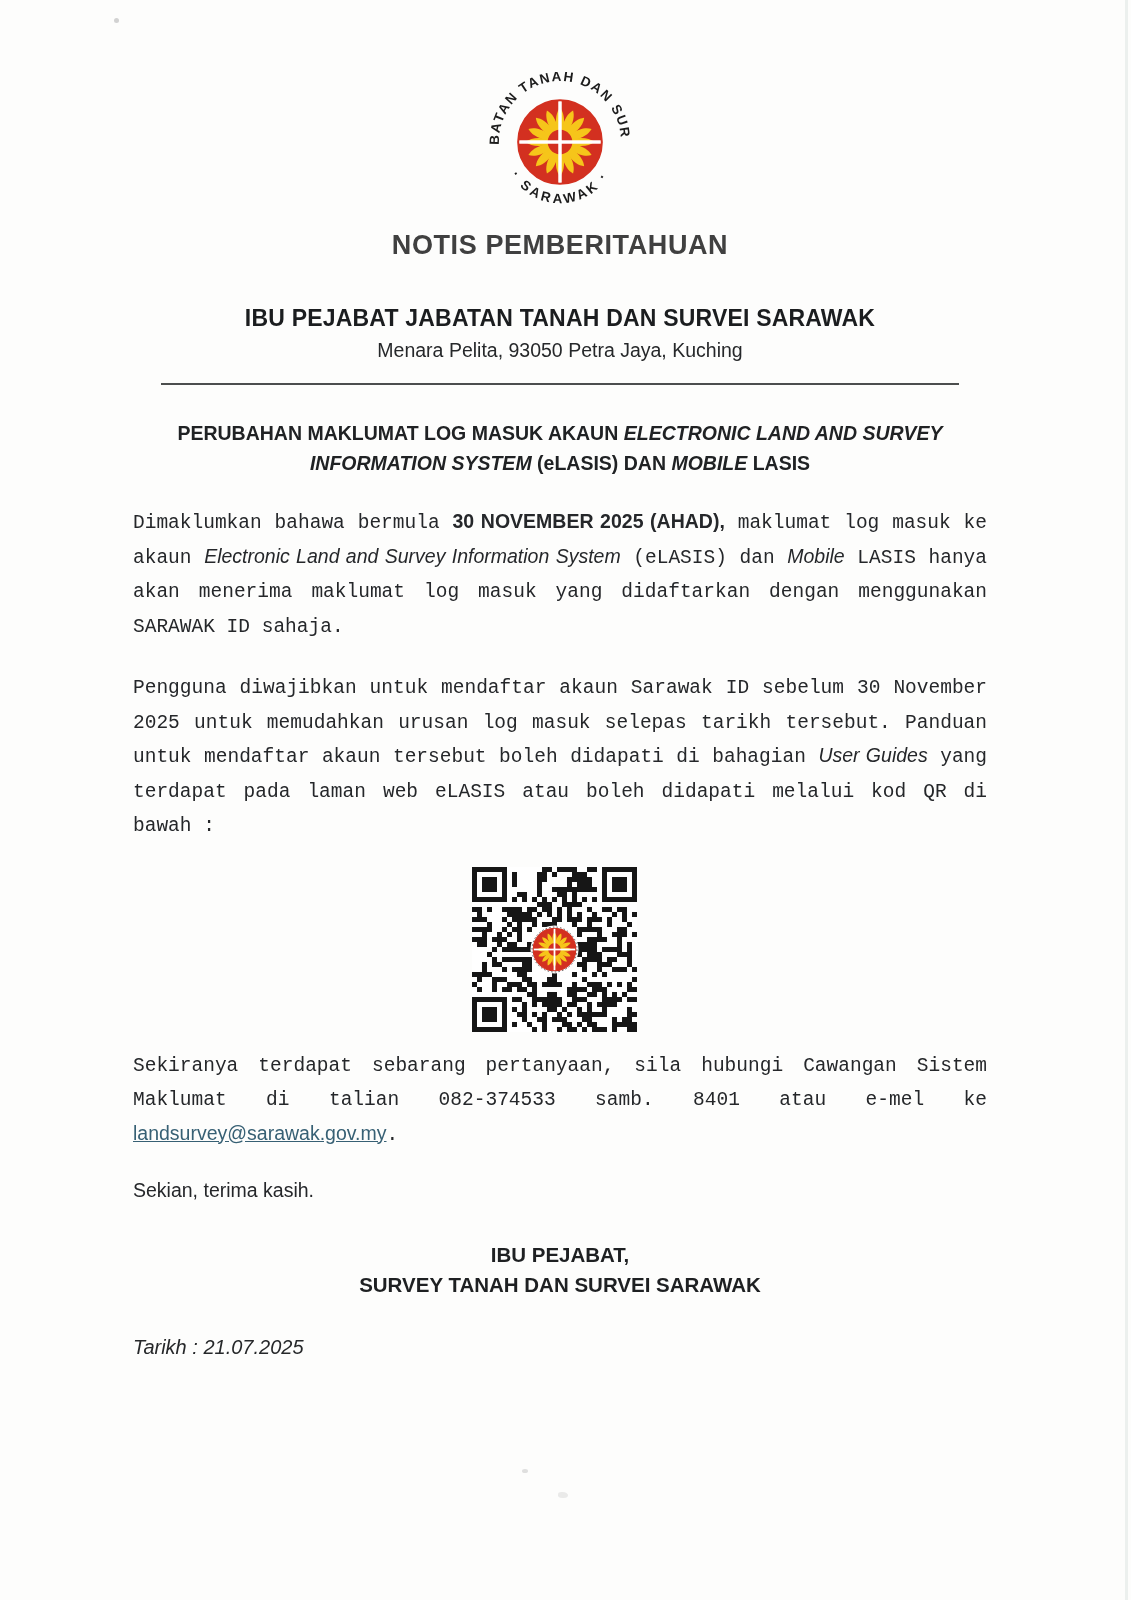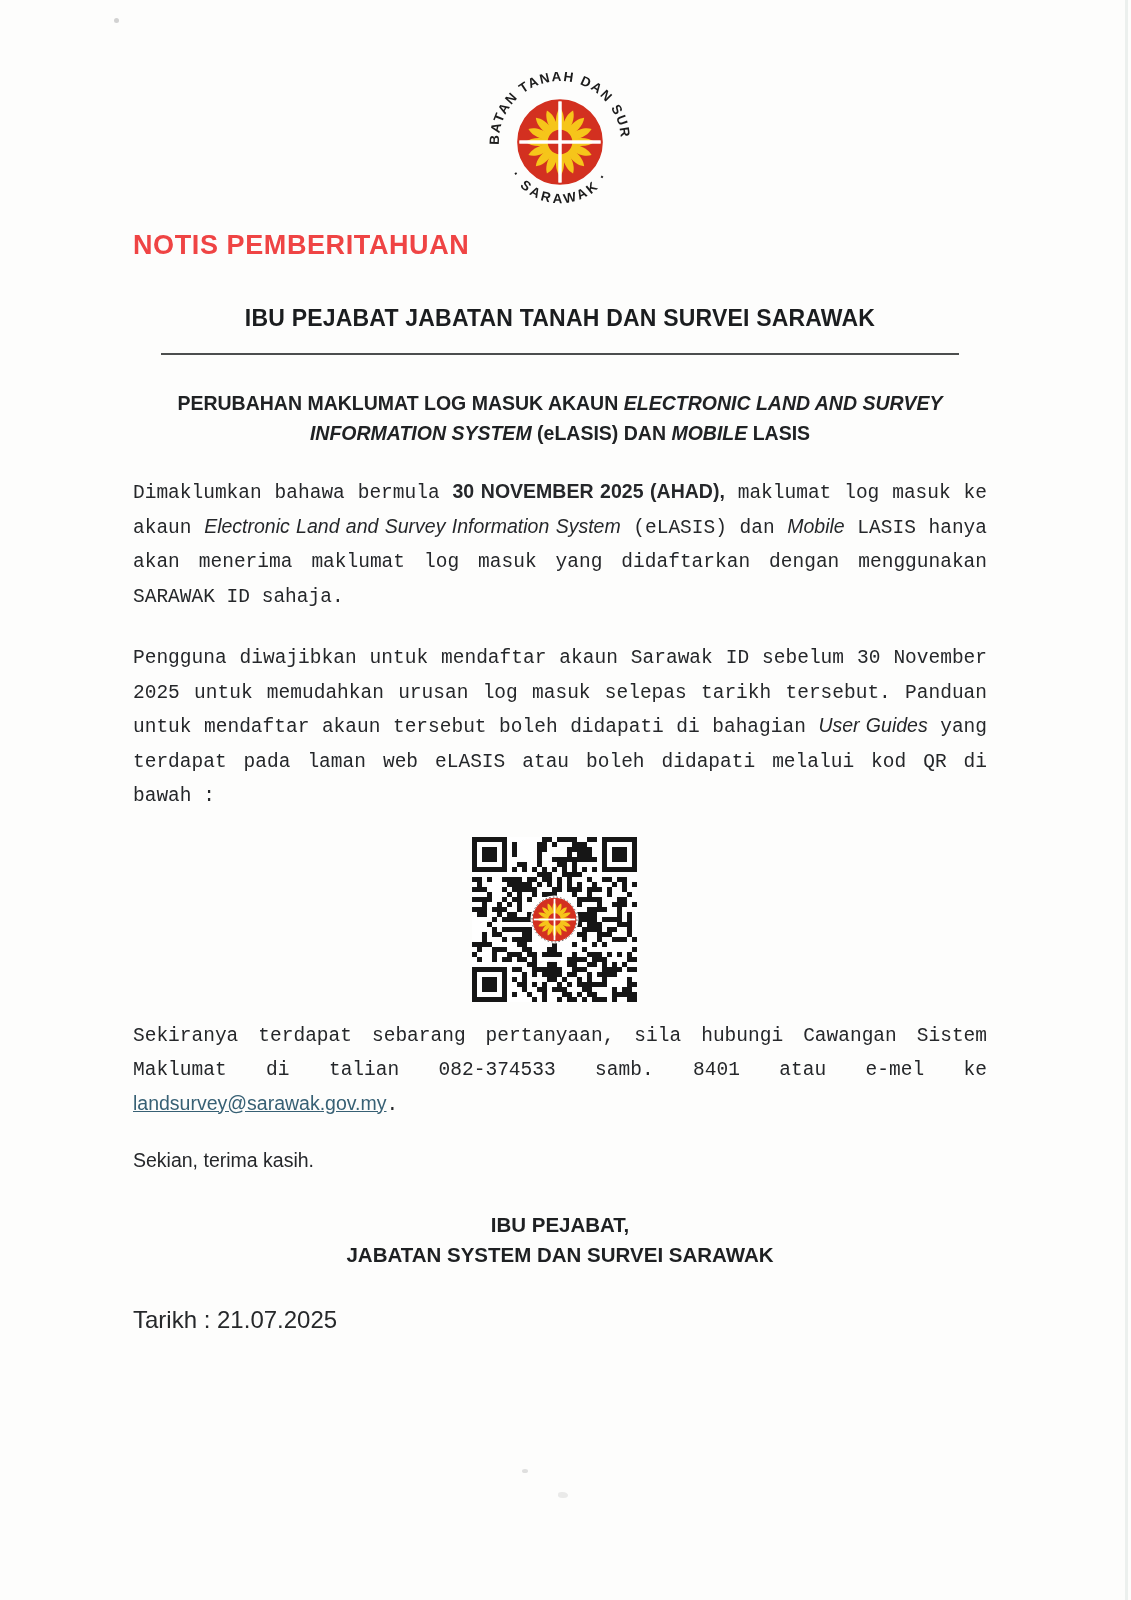--- a/index.html
+++ b/index.html
@@ -9,22 +9,22 @@
     margin:0 auto;
     background:#fdfdfc;
     overflow:hidden;
     font-family:"Liberation Sans","DejaVu Sans",sans-serif;
     color:#222426;
     box-sizing:border-box;
     padding:0 144px 0 133px;
   }
   .logo-wrap{width:170px;height:132px;margin:72px auto 0;display:flex;justify-content:center;}
   .doc-title{
-    margin-top:26px;
-    font-size:27px;font-weight:bold;color:#ef4444;letter-spacing:0.6px;
+    margin-top:26px;text-align:center;
+    font-size:27px;font-weight:bold;color:#404040;letter-spacing:0.6px;
   }
   .org-name{
     margin-top:44px;text-align:center;
     font-size:23px;font-weight:bold;color:#1b1d1f;letter-spacing:0.2px;
   }
   .org-address{margin-top:7px;text-align:center;font-size:19.5px;color:#26282a;}
   .rule{margin:21px auto 0;width:798px;border:0;border-top:2.5px solid #4c4e4e;}
   .subject{
     margin:33px auto 17px;max-width:866px;text-align:center;
     font-size:19.5px;font-weight:bold;line-height:30px;color:#202224;
@@ -38,21 +38,21 @@
   .run-n{font-style:normal;font-weight:normal;font-family:Liberation Mono, monospace;}
   .run-b{font-weight:bold;}
   .run-i{font-style:italic;}
   .run-bi{font-weight:bold;font-style:italic;}
   .run-link{text-decoration:underline;cursor:pointer;}
   .qr-wrap{margin:24px 0 0 339px;width:165px;height:165px;}
   .issued{
     margin-top:38px;text-align:center;
     font-size:20.5px;font-weight:bold;line-height:30px;color:#1e2022;
   }
-  .date-line{margin-top:36px;font-size:24px;color:#26282a;}
+  .date-line{margin-top:36px;font-size:20px;color:#26282a;font-style:italic;}
   
   .scan-edge{position:absolute;right:3px;top:0;bottom:0;width:3px;background:#e7ecea;opacity:0.8;}
   .scan-dot{position:absolute;border-radius:50%;background:#d2d2d2;}
   .dot-a{left:114px;top:18px;width:5px;height:5px;}
   .dot-b{left:522px;top:1469px;width:6px;height:4px;opacity:.7;}
   .dot-c{left:558px;top:1492px;width:10px;height:6px;opacity:.45;border-radius:40% 60% 50% 50%;}
 </style>
 </head>
 <body>
 
@@ -93,20 +93,21 @@
       </text>
       <text font-size="13.5" font-weight="bold" letter-spacing="3" fill="#1c1c1c">
         <textPath href="#arcBot" startOffset="50%" text-anchor="middle">· SARAWAK ·</textPath>
       </text>
     </svg>
   </div>
 
   <div class="doc-title">NOTIS PEMBERITAHUAN</div>
 
   <div class="org-name">IBU PEJABAT JABATAN TANAH DAN SURVEI SARAWAK</div>
+  <div class="org-address">Menara Pelita, 93050 Petra Jaya, Kuching</div>
 
   <hr class="rule">
 
   <div class="subject"><span class="run-b">PERUBAHAN MAKLUMAT LOG MASUK AKAUN </span><span class="run-bi">ELECTRONIC LAND AND SURVEY INFORMATION SYSTEM</span><span class="run-b"> (eLASIS) DAN </span><span class="run-bi">MOBILE</span><span class="run-b"> LASIS</span></div>
 
   <p class="para"><span class="run-n">Dimaklumkan bahawa bermula </span><span class="run-b">30 NOVEMBER 2025 (AHAD),</span><span class="run-n"> maklumat log masuk ke akaun </span><span class="run-i">Electronic Land and Survey Information System</span><span class="run-n"> (eLASIS) dan </span><span class="run-i">Mobile</span><span class="run-n"> LASIS hanya akan menerima maklumat log masuk yang didaftarkan dengan menggunakan SARAWAK ID sahaja.</span></p>
 
 
   <p class="para"><span class="run-n">Pengguna diwajibkan untuk mendaftar akaun Sarawak ID sebelum 30 November 2025 untuk memudahkan urusan log masuk selepas tarikh tersebut. Panduan untuk mendaftar akaun tersebut boleh didapati di bahagian </span><span class="run-i">User Guides</span><span class="run-n"> yang terdapat pada laman web eLASIS atau boleh didapati melalui kod QR di bawah :</span></p>
 
@@ -626,21 +627,21 @@
         <circle cx="82.5" cy="82.5" r="22.5" fill="none" stroke="#2a2a2a" stroke-width="1" stroke-dasharray="1.5 2.2" opacity="0.75"></circle>
       </svg>
   </div>
 
   <p class="para contact"><span class="run-n">Sekiranya terdapat sebarang pertanyaan, sila hubungi Cawangan Sistem Maklumat di talian 082-374533 samb. 8401 atau e-mel ke </span><span class="run-link" style="color: rgb(55, 96, 116);">landsurvey@sarawak.gov.my</span><span class="run-n">.</span></p>
 
   <div class="closing">Sekian, terima kasih.</div>
 
   <div class="issued">
     <div>IBU PEJABAT,</div>
-    <div>JABATAN SYSTEM DAN SURVEI SARAWAK</div>
+    <div>SURVEY TANAH DAN SURVEI SARAWAK</div>
   </div>
 
   <div class="date-line">Tarikh : 21.07.2025</div>
 
   <div class="scan-edge"></div>
   <div class="scan-dot dot-a"></div>
   <div class="scan-dot dot-b"></div>
   <div class="scan-dot dot-c"></div>
 </div>
 

